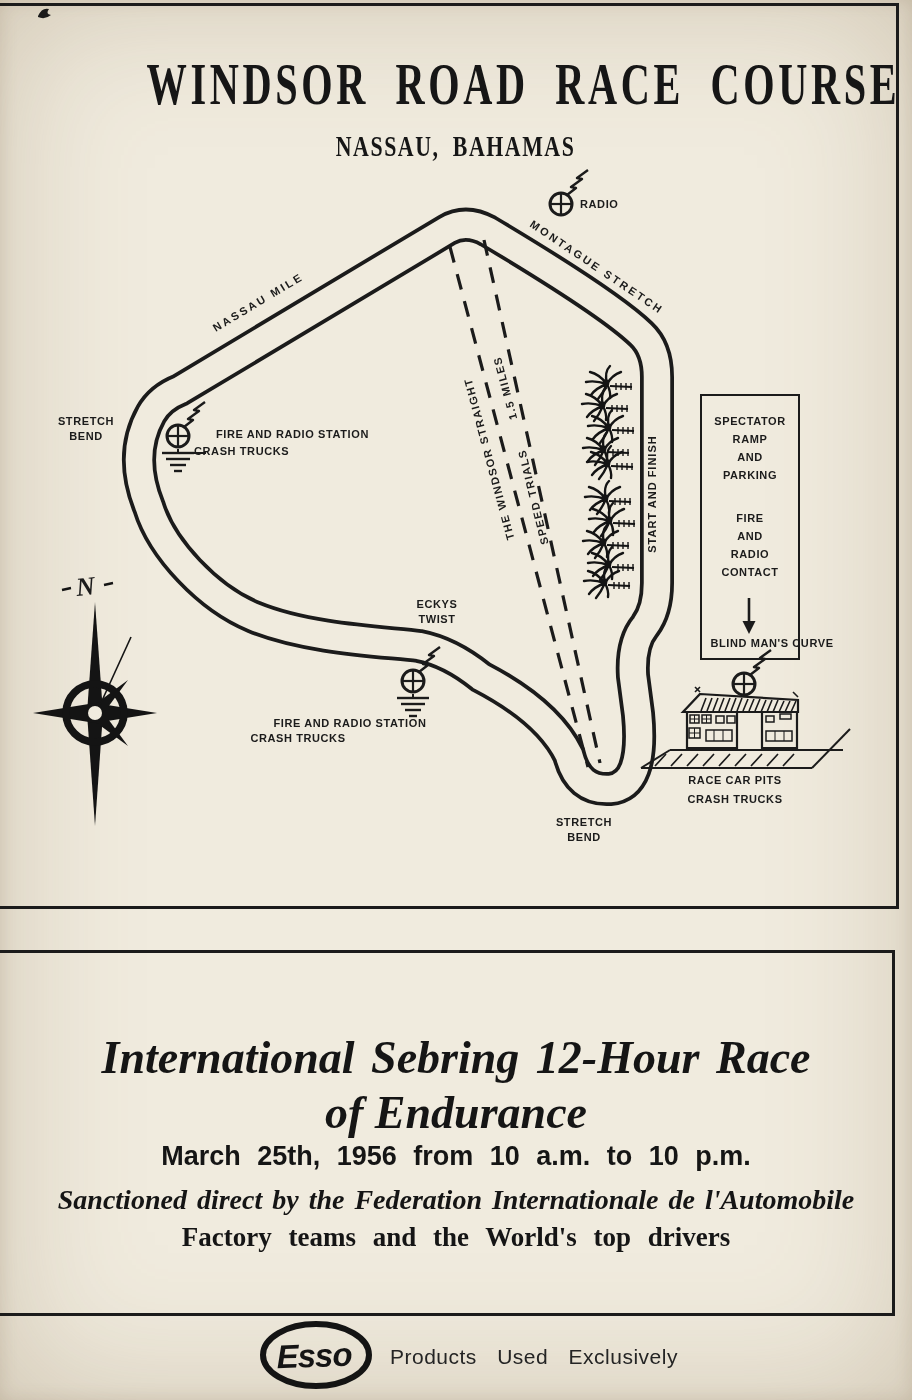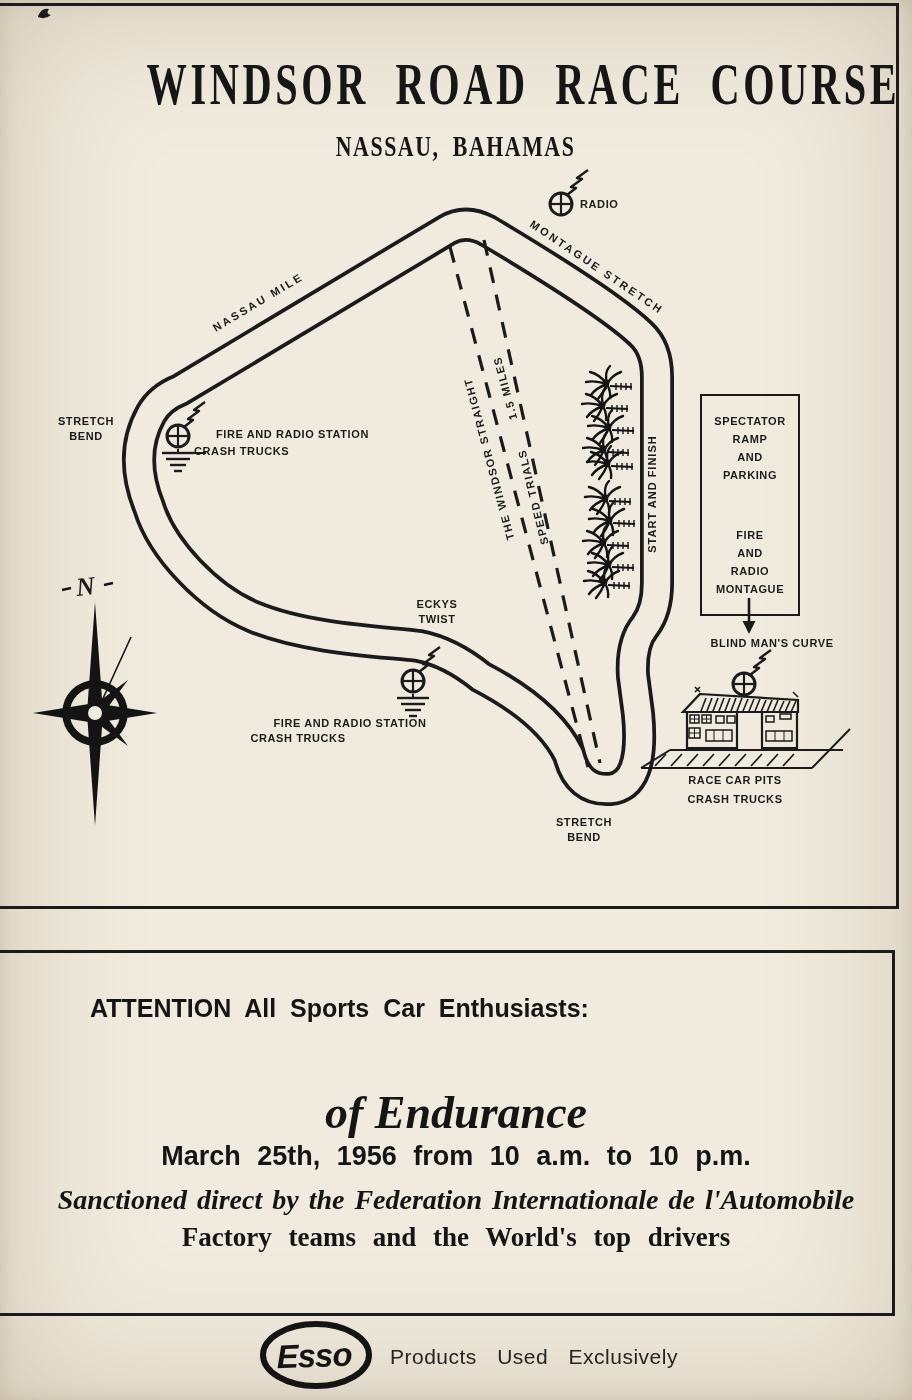--- a/index.html
+++ b/index.html
@@ -14,25 +14,25 @@
   .vctr{transform:translateY(-50%);}
   .two-line{text-align:center;line-height:15px;}
   .title-wrap{position:absolute;left:0;top:52px;width:844px;text-align:center;z-index:3;}
   .title-inner{display:inline-block;font-family:"Liberation Serif",serif;font-weight:bold;
        font-size:56px;letter-spacing:5px;word-spacing:18px;color:#161616;
        transform:scale(.72,1.04);transform-origin:50% 50%;white-space:nowrap;}
   .subtitle-wrap{position:absolute;left:0;top:131px;width:912px;text-align:center;z-index:3;}
   .subtitle-inner{display:inline-block;font-family:"Liberation Serif",serif;font-weight:bold;
        font-size:28px;letter-spacing:2px;word-spacing:8px;color:#161616;
        transform:scale(.78,1.05);white-space:nowrap;}
-  .spectator{position:absolute;left:700px;top:394px;width:100px;height:222px;
+  .spectator{position:absolute;left:700px;top:394px;width:100px;height:266px;
        border:2.5px solid #1b1b1b;z-index:3;text-align:center;box-sizing:border-box;}
   .spectator .ln{font-size:11px;font-weight:bold;letter-spacing:.6px;line-height:18px;color:#1b1b1b;}
   .sp-top{margin-top:16px;}
-  .sp-bot{margin-top:42px;}
+  .sp-bot{margin-top:25px;}
   .ad-text{position:absolute;left:0;width:912px;text-align:center;z-index:3;color:#151515;white-space:nowrap;}
   .serif{font-family:"Liberation Serif",serif;}
   .compassN{position:absolute;z-index:3;font-family:"Liberation Serif",serif;font-weight:bold;
        font-style:italic;font-size:26px;color:#1b1b1b;}
   .esso-word{position:absolute;z-index:3;font-weight:bold;font-style:italic;font-size:33px;
        letter-spacing:-1px;color:#141414;}
 </style>
 </head>
 <body>
 
@@ -213,21 +213,21 @@
     <div class="sp-top">
       <div class="ln">SPECTATOR</div>
       <div class="ln">RAMP</div>
       <div class="ln">AND</div>
       <div class="ln">PARKING</div>
     </div>
     <div class="sp-bot">
       <div class="ln">FIRE</div>
       <div class="ln">AND</div>
       <div class="ln">RADIO</div>
-      <div class="ln">MONTAGUE</div>
+      <div class="ln">CONTACT</div>
     </div>
   </div>
 
   <div class="lbl ctr" style="left:772px;top:643px;">BLIND MAN'S CURVE</div>
 
   <div class="lbl ctr two-line" style="left:437px;top:612px;">
     <div>ECKYS</div>
     <div>TWIST</div>
   </div>
 
@@ -239,22 +239,22 @@
     <div>BEND</div>
   </div>
 
   <div class="lbl ctr two-line" style="left:735px;top:790px;line-height:19px;">
     <div>RACE CAR PITS</div>
     <div>CRASH TRUCKS</div>
   </div>
 
   <div class="compassN" style="left:76px;top:572px;transform:rotate(-6deg);">N</div>
 
-  <div class="ad-text" style="left:90px;width:auto;top:994px;font-size:25px;font-weight:bold;word-spacing:7px;text-align:left;">ATTENTION All Sports Car Enthusiasts:</div>
-
+
+  <div class="ad-text serif" style="top:1031px;font-size:46px;font-weight:bold;font-style:italic;word-spacing:5px;">International Sebring 12-Hour Race</div>
   <div class="ad-text serif" style="top:1086px;font-size:46px;font-weight:bold;font-style:italic;">of Endurance</div>
 
   <div class="ad-text" style="top:1141px;font-size:27px;font-weight:bold;word-spacing:9px;">March 25th, 1956 from 10 a.m. to 10 p.m.</div>
 
   <div class="ad-text serif" style="top:1184px;font-size:28px;font-weight:bold;font-style:italic;word-spacing:3px;">Sanctioned direct by the Federation Internationale de l'Automobile</div>
 
   <div class="ad-text serif" style="top:1222px;font-size:27px;font-weight:bold;word-spacing:10px;">Factory teams and the World's top drivers</div>
 
   <div class="esso-word ctr" style="left:314px;top:1356px;transform:translate(-50%,-50%) rotate(-2deg);">Esso</div>
   <div class="lbl vctr" style="left:390px;top:1357px;font-size:21px;font-weight:normal;letter-spacing:.5px;word-spacing:14px;color:#242424;">Products Used Exclusively</div>

